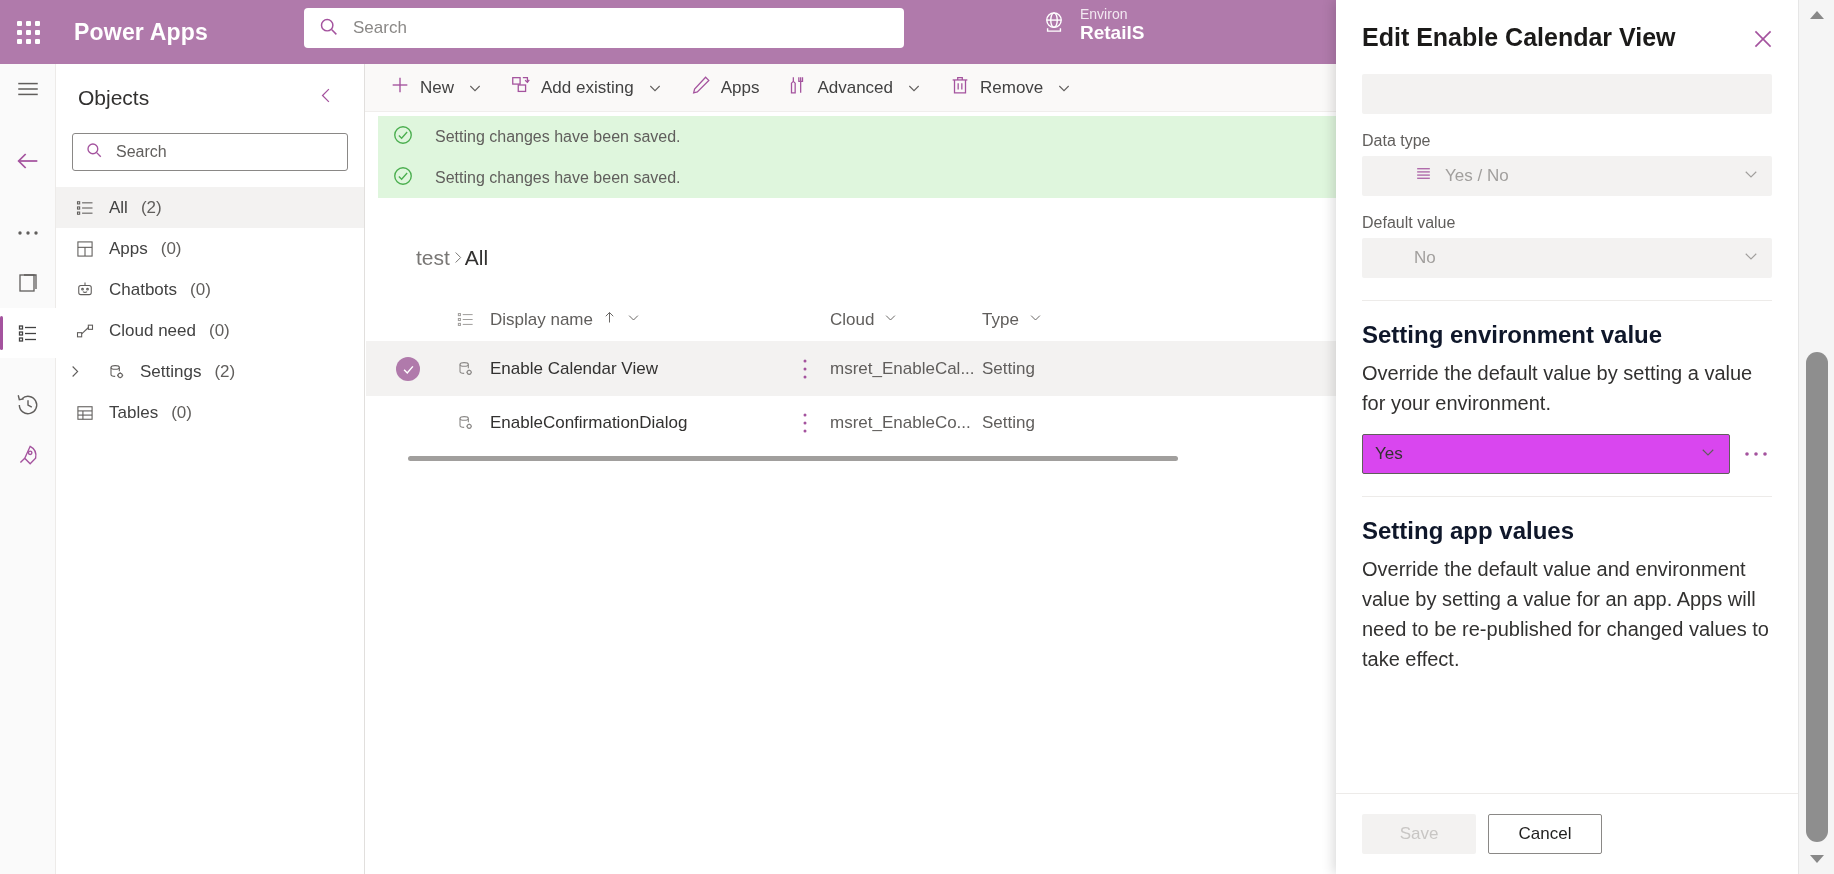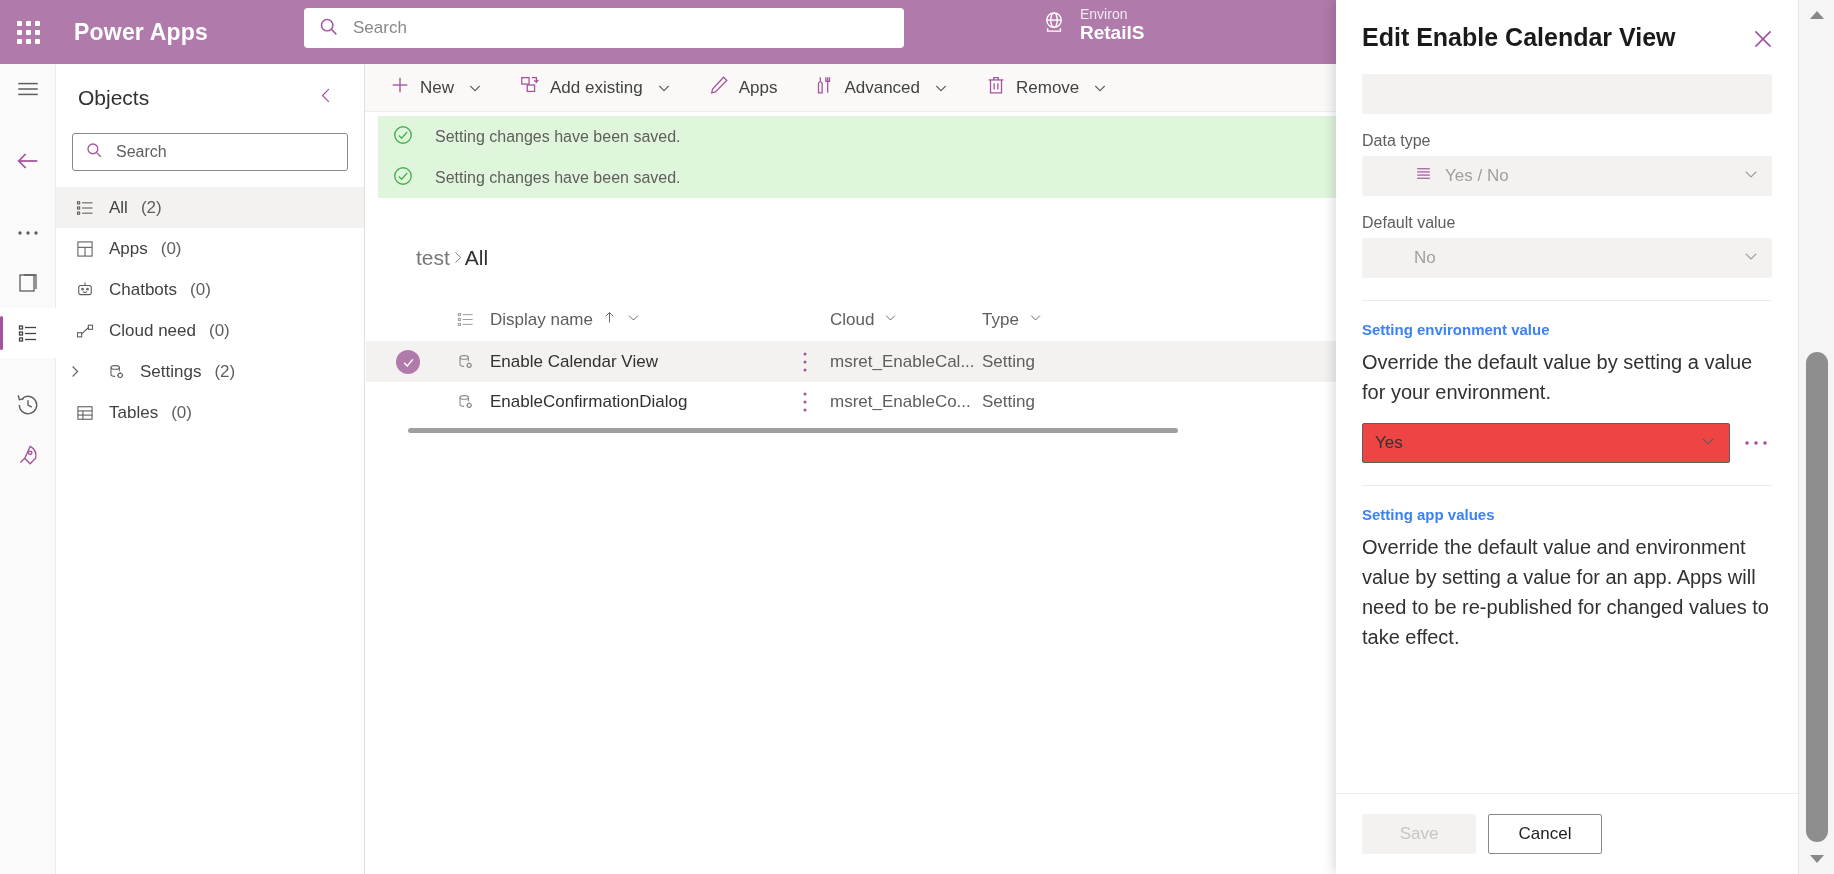--- a/index.html
+++ b/index.html
@@ -81,21 +81,21 @@
   .obj-item .ico { width: 22px; display: flex; align-items: center; justify-content: center; flex: 0 0 22px; }
   .obj-item .lbl { color: #424242; }
   .obj-item .cnt { color: #605e5c; }
   .obj-item .chev { width: 18px; flex: 0 0 18px; display:flex; align-items:center; justify-content:center; margin-left: -18px; }
   .obj-item.has-chev { padding-left: 0px; }
   .obj-item.has-chev .chev { margin-left: 0; width: 36px; flex: 0 0 36px; }
 
   
   .cmdbar {
     position: absolute; left: 365px; top: 64px; width: 1469px; height: 48px;
-    background: #faf9f8; display: flex; align-items: center; padding-left: 14px; gap: 16px;
+    background: #faf9f8; display: flex; align-items: center; padding-left: 14px; gap: 7px;
     border-bottom: 1px solid #f0eeec;
   }
   .cmd {
     display: flex; align-items: center; gap: 9px; height: 40px; padding: 0 10px;
     cursor: pointer; color: #424242; font-size: 17px; white-space: nowrap;
   }
   .cmd .cchev { margin-left: 4px; display: flex; align-items: center; }
 
   
   .notif {
@@ -126,21 +126,21 @@
     font-size: 17px; color: #605e5c; display: flex; align-items: center; gap: 9px; cursor: pointer;
   }
   .col-check { width: 64px; flex: 0 0 64px; display: flex; align-items: center; justify-content: center; }
   .col-icon  { width: 50px; flex: 0 0 50px; display: flex; align-items: center; justify-content: center; }
   .col-disp  { width: 290px; flex: 0 0 290px; }
   .col-dots  { width: 50px; flex: 0 0 50px; display: flex; align-items: center; justify-content: center; }
   .col-name  { width: 152px; flex: 0 0 152px; }
   .col-type  { width: 120px; flex: 0 0 120px; }
 
   .trow {
-    display: flex; align-items: center; height: 40px; padding-left: 10px; cursor: pointer;
+    display: flex; align-items: center; height: 54px; padding-left: 10px; cursor: pointer;
     font-size: 17px; color: #323130;
   }
   .trow.selected { background: #f3f2f1; }
   .cell-name, .cell-type { color: #605e5c; }
   .cell-disp { color: #323130; overflow: hidden; white-space: nowrap; }
   .check-on {
     width: 24px; height: 24px; border-radius: 50%; background: #b07aab;
     display: flex; align-items: center; justify-content: center;
   }
   .hscroll {
@@ -166,26 +166,26 @@
   .inp-disabled {
     height: 40px; background: #f3f2f1; border: none; border-radius: 2px;
     display: flex; align-items: center; padding: 0 12px; color: #a19f9d; font-size: 17px;
     justify-content: space-between;
   }
   .inp-disabled .left { display: flex; align-items: center; gap: 12px; margin-left: 40px; }
   .blank-box { height: 40px; background: #f3f2f1; border-radius: 2px; margin-top: 14px; }
   .mt18 { margin-top: 18px; }
   .divider { height: 1px; background: #edebe9; margin: 22px 0 20px 0; }
 
-  .sec-title { font-size: 15px; font-weight: bold; color: #3b82f6; }
+  .sec-title { font-size: 24px; font-weight: bold; color: #0f172a; }
   .sec-desc { font-size: 20px; color: #323130; line-height: 1.5; margin-top: 9px; }
 
   .dd-row { display: flex; align-items: center; gap: 10px; margin-top: 16px; }
   .dd {
-    flex: 1; height: 40px; border: 1px solid #605e5c; border-radius: 2px; background: #ef4444;
+    flex: 1; height: 40px; border: 1px solid #605e5c; border-radius: 2px; background: #d946ef;
     display: flex; align-items: center; justify-content: space-between; padding: 0 12px;
     font-size: 17px; color: #323130; cursor: pointer; gap: 47px;
   }
   .dd-more { width: 32px; display: flex; align-items: center; justify-content: center; cursor: pointer; }
 
   .panel-foot {
     border-top: 1px solid #edebe9; padding: 20px 26px; display: flex; gap: 12px; align-items: center;
   }
   .btn {
     height: 40px; min-width: 114px; font-size: 17px; border-radius: 2px; cursor: pointer;

